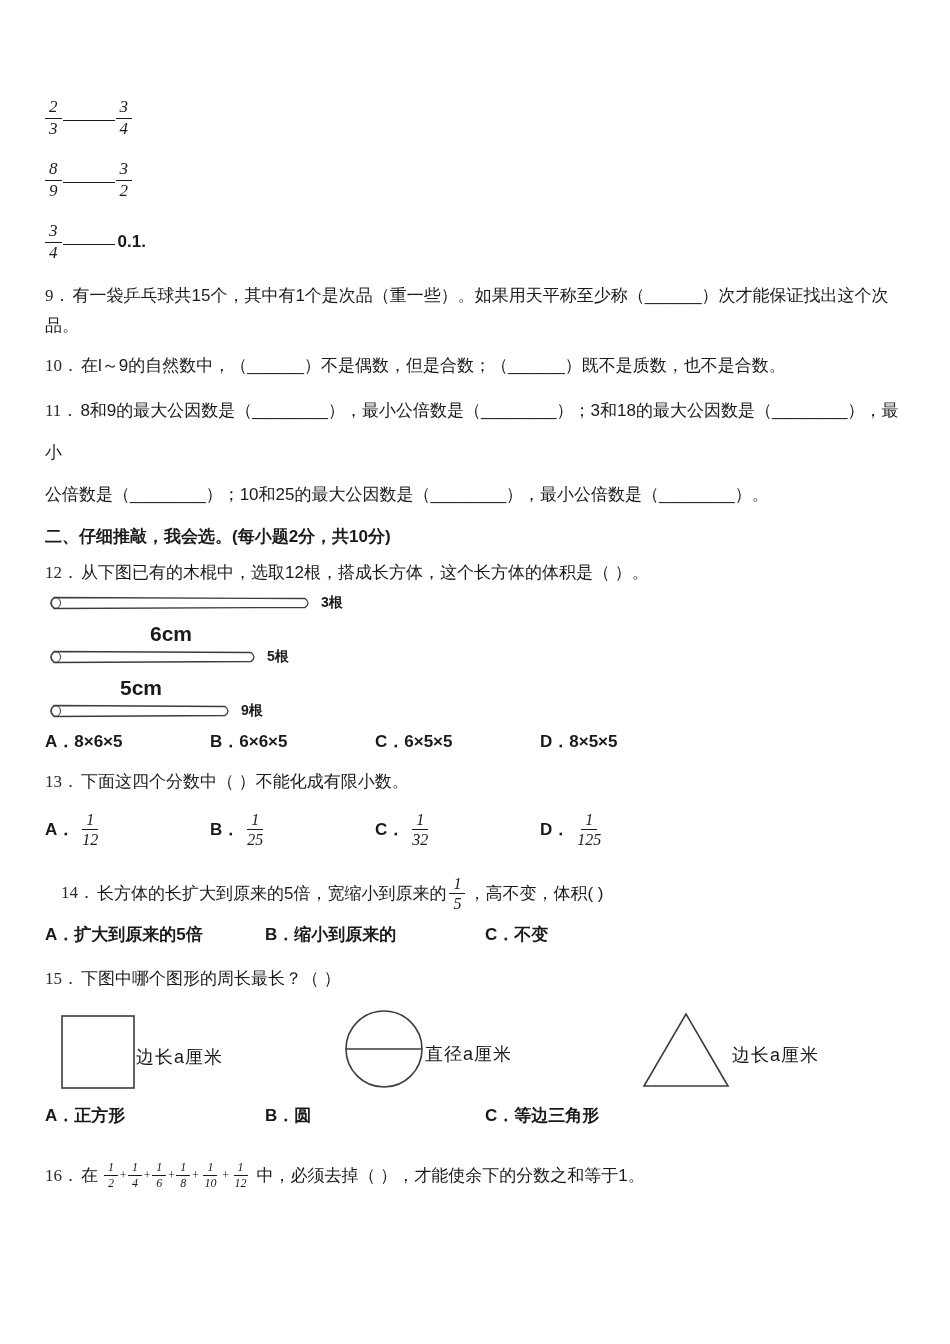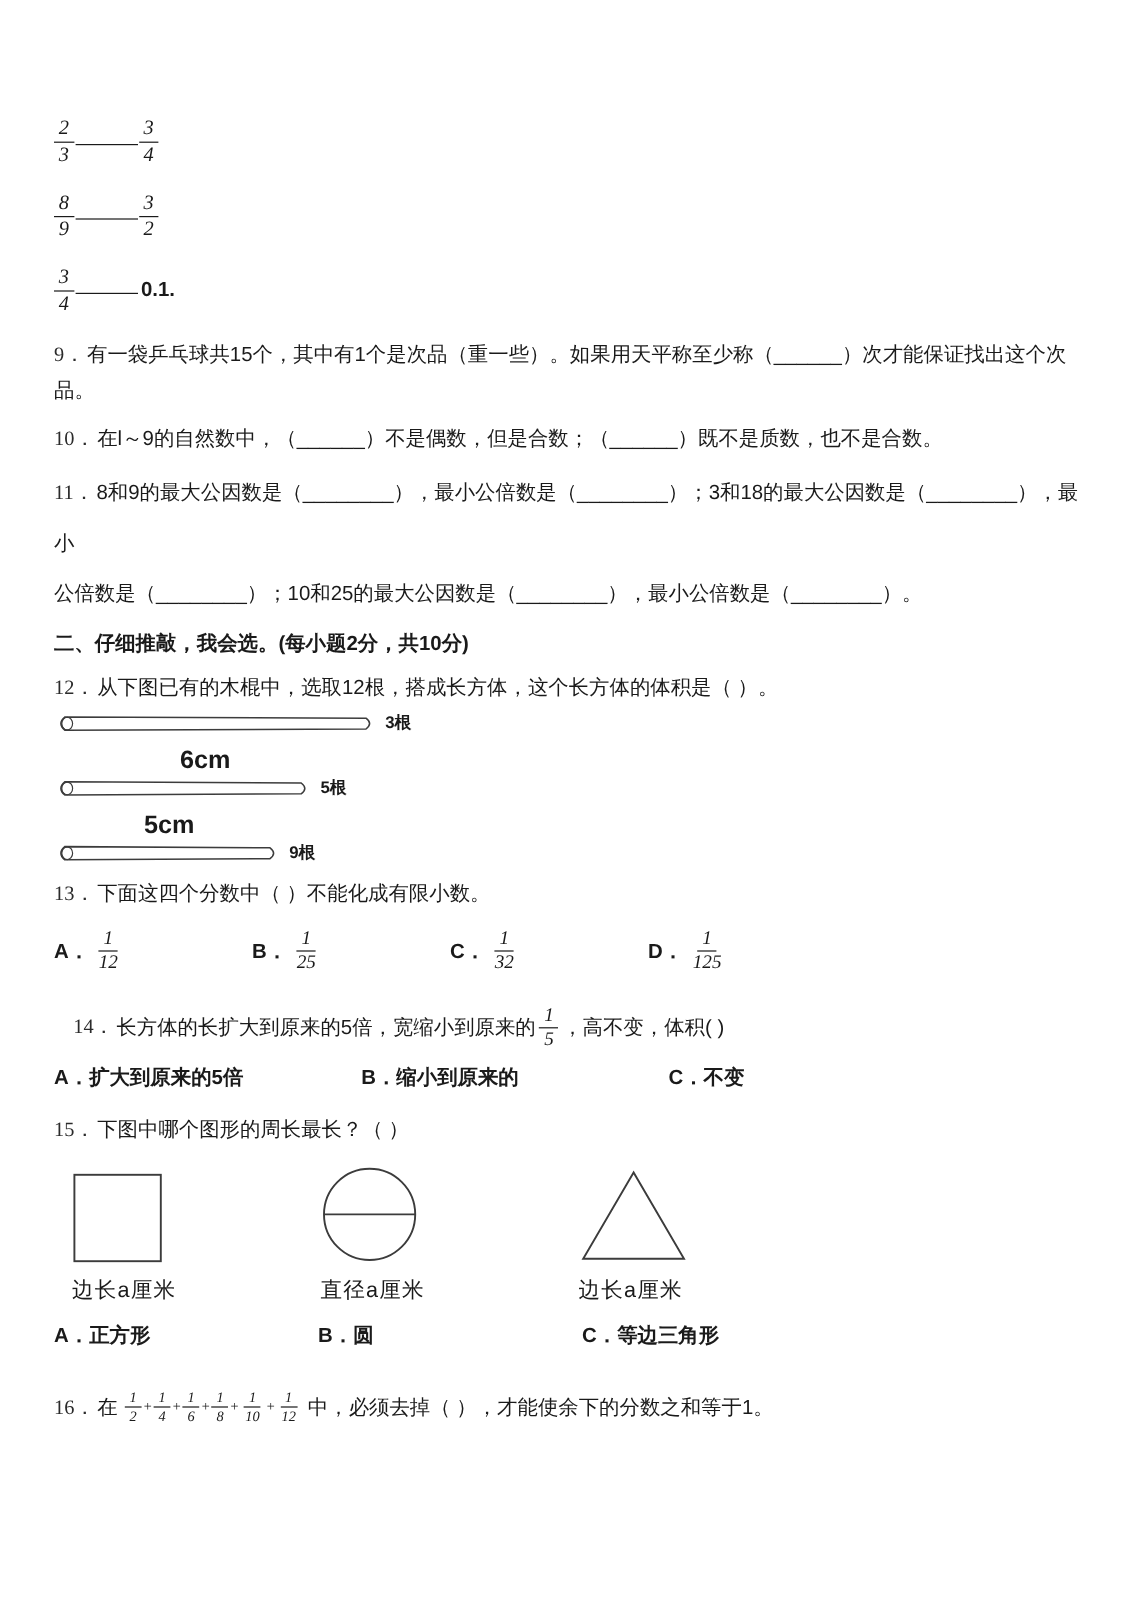--- a/index.html
+++ b/index.html
@@ -55,21 +55,21 @@
   .opts.wide .opt { width: 220px; }
   .opt .frac { font-weight: normal; }
   .opts.frac-opts { margin: 14px 0 22px 0; }
   .opt-label { font-weight: bold; margin-right: 4px; }
 
   
   .q14-line { margin-top: 26px; margin-left: 16px; }
 
   
   .shapes { display: flex; align-items: flex-end; margin: 14px 0 6px 0; }
-  .shape-col { display: flex; flex-direction: column; align-items: flex-start; }
+  .shape-col { display: flex; flex-direction: row; align-items: center; }
   .shape-col.c1 { margin-left: 15px; }
   .shape-col.c2 { margin-left: 120px; }
   .shape-col.c3 { margin-left: 128px; }
   .shape-label { font-size: 18px; margin-top: 10px; letter-spacing: 1px; }
 
   
   .fsum { display: inline-flex; align-items: center; position: relative; top: -10px; margin: 0 6px; }
   .fsum .plus { font-family: "Liberation Serif", serif; font-style: italic; font-size: 12px; margin: 0 1px; }
   .q16 { margin-top: 34px; }
 </style>
@@ -155,20 +155,26 @@
       <div class="stick-line">
         <svg width="188" height="16" viewBox="0 0 188 16">
           <path d="M9,2.5 L180,3.5 Q186,8 180,12.5 L9,13.5 Q2.5,8 9,2.5 Z" fill="none" stroke="#3c3c3c" stroke-width="1.3"></path>
           <ellipse cx="11" cy="8" rx="4.5" ry="5.3" fill="none" stroke="#3c3c3c" stroke-width="1"></ellipse>
         </svg>
         <span class="stick-count">9根</span>
       </div>
     </div>
   </div>
 
+  <div class="opts">
+    <span class="opt">A．8×6×5</span>
+    <span class="opt">B．6×6×5</span>
+    <span class="opt">C．6×5×5</span>
+    <span class="opt">D．8×5×5</span>
+  </div>
 
   <p class="q" style="margin-bottom:2px;">
     <span class="qno">13．</span><span>下面这四个分数中（  ）不能化成有限小数。</span>
   </p>
 
   <div class="opts frac-opts">
     <span class="opt">
       <span class="opt-label">A．</span>
       <span class="frac mid">
         <span class="num">1</span>
@@ -198,21 +204,21 @@
     </span>
   </div>
 
   <p class="q q14-line">
     <span class="qno">14．</span><span>长方体的长扩大到原来的5倍，宽缩小到原来的</span><span class="frac mid" style="margin:0 3px;">
         <span class="num">1</span>
         <span class="den">5</span>
       </span><span>，高不变，体积(  )</span>
   </p>
 
-  <div class="opts wide" style="margin-top:0;gap:36px;">
+  <div class="opts wide" style="margin-top:0;">
     <span class="opt">A．扩大到原来的5倍</span>
     <span class="opt">B．缩小到原来的</span>
     <span class="opt">C．不变</span>
   </div>
 
   <p class="q" style="margin-top:18px; margin-bottom:0;">
     <span class="qno">15．</span><span>下图中哪个图形的周长最长？（   ）</span>
   </p>
 
   <div class="shapes">

